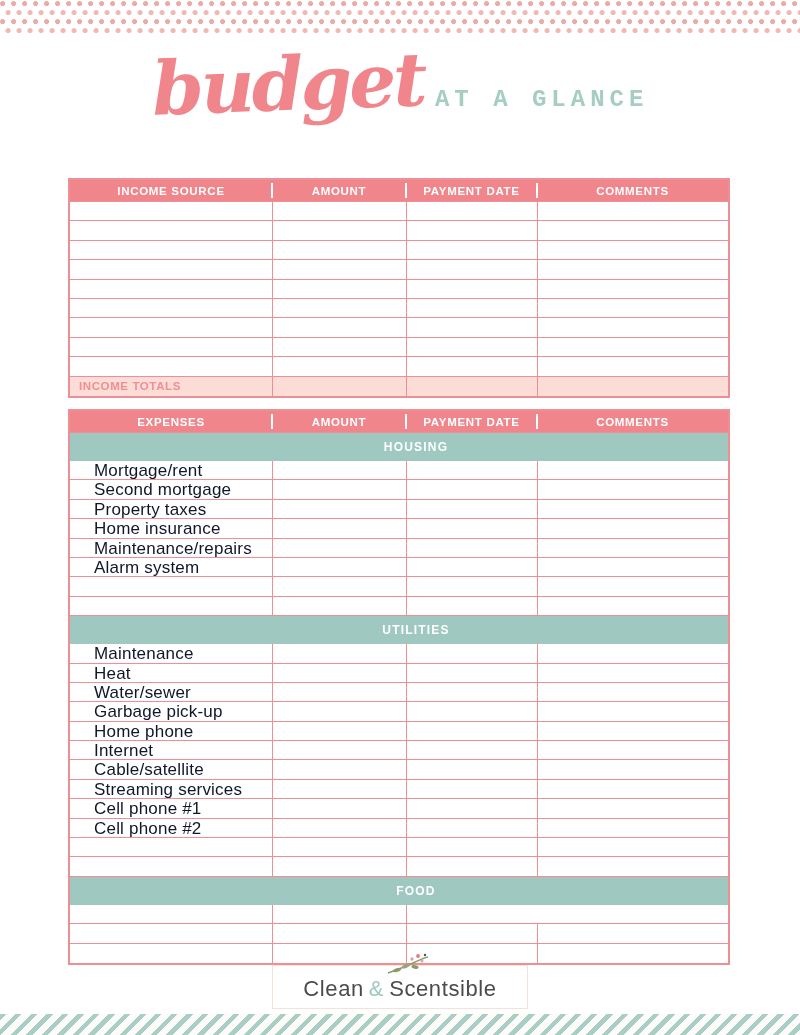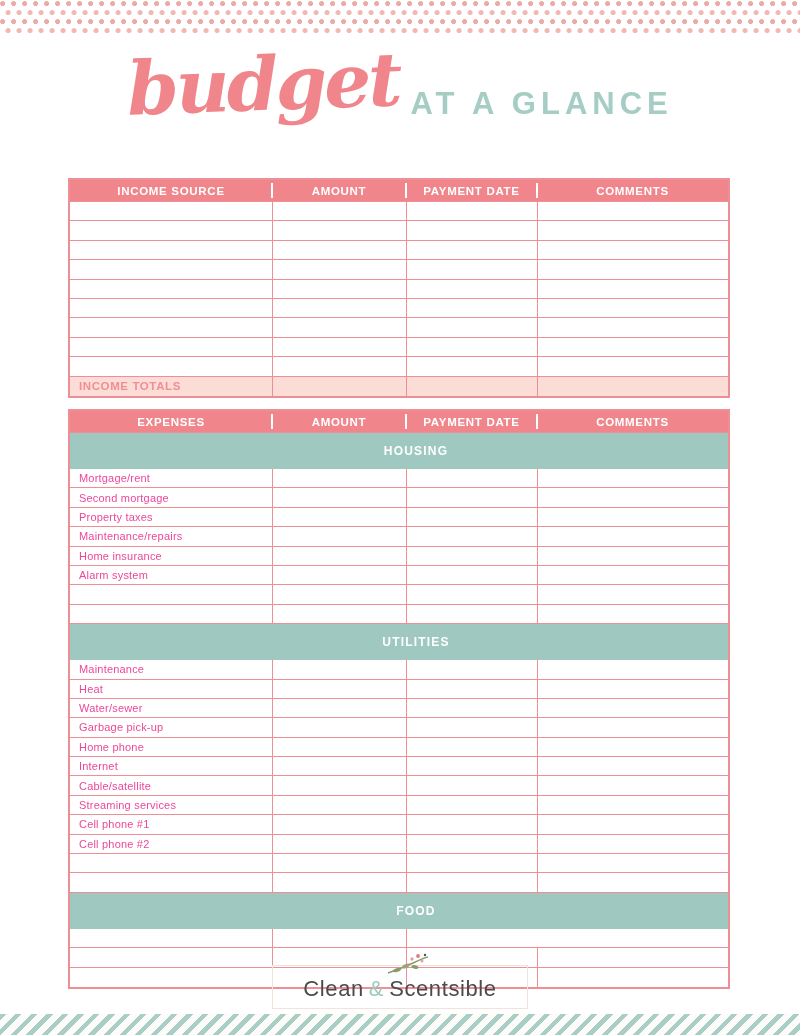--- a/index.html
+++ b/index.html
@@ -30,23 +30,24 @@
   }
   .t-script {
     font-family: "DejaVu Serif", serif;
     font-style: italic; font-weight: 700;
     font-size: 74px; line-height: 1.25;
     color: #f0868c; letter-spacing: -3px;
     transform: rotate(-2deg);
   }
   .t-caps {
     margin-top: 48px; margin-left: 11px;
-    font-size: 31px; font-weight: 700;
+    font-size: 24px; font-weight: 700;
     letter-spacing: 5px; color: #a5cdc4;
     white-space: nowrap;
+    font-family: Liberation Mono, monospace;
   }
 
   
   .table {
     position: absolute; left: 68px; width: 662px;
     border: 2px solid #ee8f95; background: #fff;
   }
   #income-table { top: 178px; }
   #expenses-table { top: 409px; }
 
@@ -66,26 +67,26 @@
   }
   .th:not(:first-child)::before {
     content: ""; position: absolute; left: -1px; top: 3px;
     width: 2px; height: 15px; background: #ffffff;
   }
 
   .td { }
   .td:not(:first-child) { border-left: 1.5px solid #ee8f95; }
   .td.label {
     display: flex; align-items: center;
-    padding-left: 9px;
-    font-size: 11px; color: #ec4899; letter-spacing: .2px;
+    padding-left: 24px;
+    font-size: 17px; color: #0f172a; letter-spacing: .2px;
   }
 
   .band {
-    height: 36px; background: #9fc9c0;
+    height: 28px; background: #9fc9c0;
     display: flex; align-items: center; justify-content: center;
     color: #ffffff; font-size: 12px; font-weight: 700; letter-spacing: 1.2px; padding-left: 34px;
   }
 
   .totals-row { background: #fbdcd7; height: 19.4px; }
   .totals-label {
     display: flex; align-items: center; padding-left: 9px;
     color: #ef8f93; font-size: 11.5px; font-weight: 700; letter-spacing: .6px;
   }
 
@@ -216,27 +217,27 @@
         <div class="td"></div>
         <div class="td"></div>
       </div>
       <div class="tr">
         <div class="td label">Property taxes</div>
         <div class="td"></div>
         <div class="td"></div>
         <div class="td"></div>
       </div>
       <div class="tr">
+        <div class="td label">Home insurance</div>
+        <div class="td"></div>
+        <div class="td"></div>
+        <div class="td"></div>
+      </div>
+      <div class="tr">
         <div class="td label">Maintenance/repairs</div>
-        <div class="td"></div>
-        <div class="td"></div>
-        <div class="td"></div>
-      </div>
-      <div class="tr">
-        <div class="td label">Home insurance</div>
         <div class="td"></div>
         <div class="td"></div>
         <div class="td"></div>
       </div>
       <div class="tr">
         <div class="td label">Alarm system</div>
         <div class="td"></div>
         <div class="td"></div>
         <div class="td"></div>
       </div>

